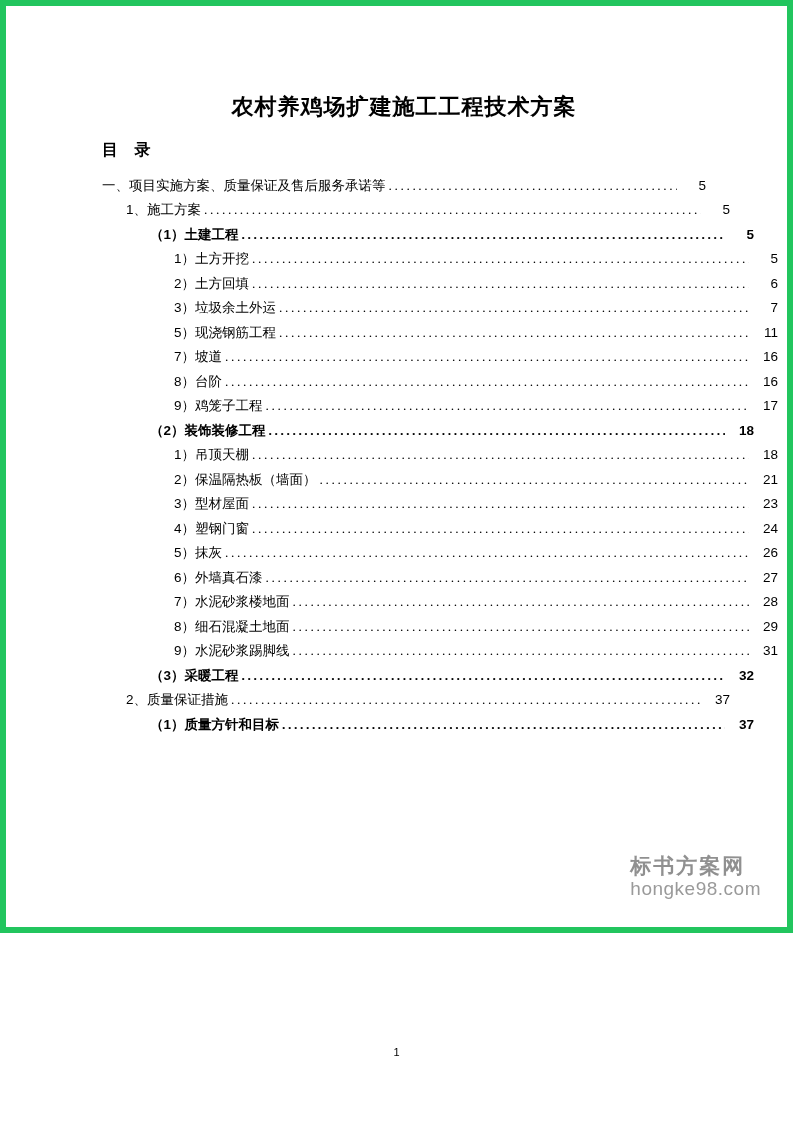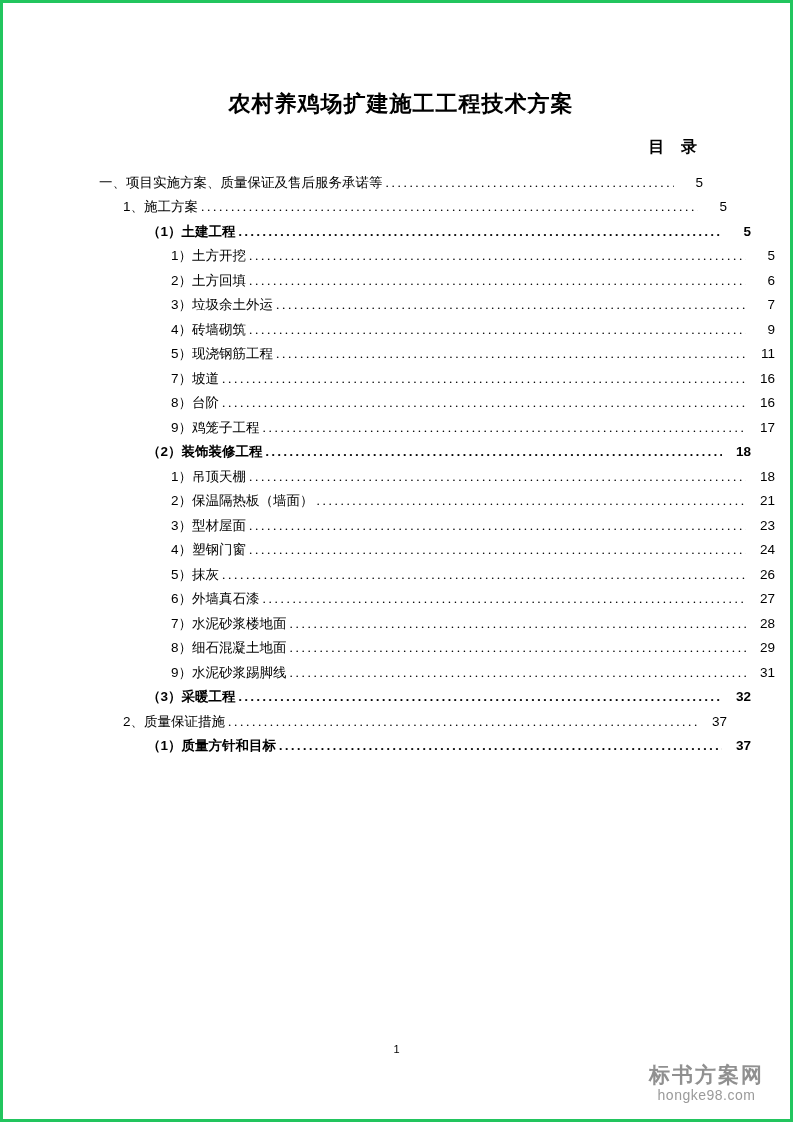--- a/index.html
+++ b/index.html
@@ -13,41 +13,41 @@
     position: relative;
     font-family: "Liberation Serif", "DejaVu Serif", serif;
     color: #000000;
     overflow: hidden;
   }
   .page {
     position: absolute;
     left: 0;
     top: 0;
     width: 793px;
-    height: 1122px;
+    height: 933px;
     box-sizing: border-box;
-    border: 3px solid #22c55e;
+    border: 6px solid #22c55e;
     background: #fff;
   }
   .content {
     position: absolute;
     left: 96px;
     top: 86px;
     width: 604px;
   }
   .doc-title {
     text-align: center;
     font-size: 22px;
     font-weight: bold;
     letter-spacing: 1px;
     margin: 0 0 18px 0;
     font-family: "Liberation Sans", "DejaVu Sans", sans-serif;
   }
   .toc-heading {
-    text-align: right;
+    text-align: left;
     font-size: 16px;
     font-weight: bold;
     letter-spacing: 6px;
     margin: 0 0 12px 0;
     font-family: "Liberation Sans", "DejaVu Sans", sans-serif;
   }
   .toc {
     font-size: 13.5px;
     line-height: 1.0;
   }
@@ -100,34 +100,34 @@
     left: 0;
     right: 0;
     top: 1040px;
     text-align: center;
     font-size: 11px;
     font-family: "Liberation Sans", "DejaVu Sans", sans-serif;
   }
   .watermark {
     position: absolute;
     right: 26px;
-    bottom: 16px;
-    text-align: center;
+    bottom: 28px;
+    text-align: left;
     line-height: 1.05;
   }
   .wm-cn {
     font-size: 21px;
     font-weight: bold;
     color: #7d7d7d;
     letter-spacing: 2px;
     font-family: "Liberation Sans", "DejaVu Sans", sans-serif;
     opacity: 0.85;
   }
   .wm-en {
-    font-size: 14px;
+    font-size: 19px;
     color: #9a9a9a;
     letter-spacing: 0.5px;
     font-family: "Liberation Sans", "DejaVu Sans", sans-serif;
     margin-top: 2px;
   }
 </style>
 </head>
 <body>
 
 <div class="page">
@@ -160,25 +160,20 @@
           <span class="toc-label">2）土方回填</span>
           <span class="toc-dots"></span>
           <span class="toc-page">6</span>
         </div>
         <div class="toc-row lvl-3">
           <span class="toc-label">3）垃圾余土外运</span>
           <span class="toc-dots"></span>
           <span class="toc-page">7</span>
         </div>
         <div class="toc-row lvl-3">
-          <span class="toc-label">4）砖墙砌筑</span>
-          <span class="toc-dots"></span>
-          <span class="toc-page">9</span>
-        </div>
-        <div class="toc-row lvl-3">
           <span class="toc-label">5）现浇钢筋工程</span>
           <span class="toc-dots"></span>
           <span class="toc-page">11</span>
         </div>
         <div class="toc-row lvl-3">
           <span class="toc-label">7）坡道</span>
           <span class="toc-dots"></span>
           <span class="toc-page">16</span>
         </div>
         <div class="toc-row lvl-3">

